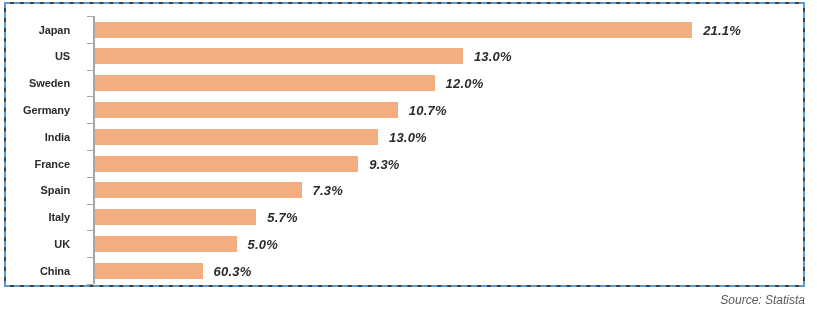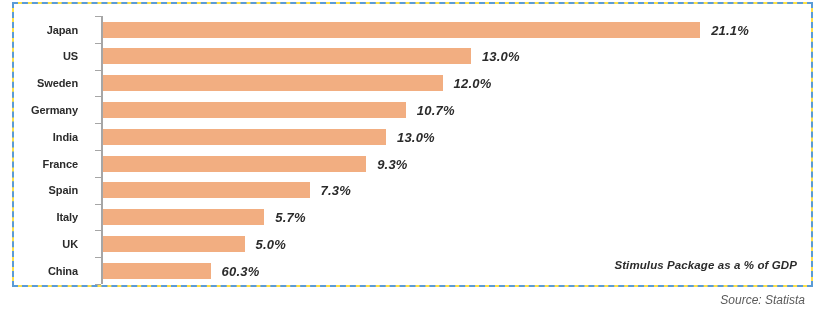--- a/index.html
+++ b/index.html
@@ -11,27 +11,27 @@
     width: 817px;
     height: 314px;
     font-family: "Liberation Sans", sans-serif;
     position: relative;
     overflow: hidden;
   }
 
   
   #chart-frame {
     position: absolute;
-    left: 12px;
+    left: 4px;
     top: 2px;
     width: 801px;
     height: 285px;
     box-sizing: border-box;
     border: 2px dashed #5b9bd5;
-    background: #fde047;
+    background: #404040;
   }
   #plot-surface {
     position: absolute;
     left: 0;
     top: 0;
     right: 0;
     bottom: 0;
     background: #ffffff;
   }
 
@@ -180,17 +180,16 @@
           <div class="bar" style="width: 141.5px; background: rgb(242, 174, 129);"></div>
           <div class="bar-value" style="left: 241.5px; text-align: right;">5.0%</div>
         </div>
         <div class="bar-row" style="top: 253.2px;">
           <div class="cat-label">China</div>
           <div class="bar" style="width: 107.54px; background: rgb(242, 174, 129);"></div>
           <div class="bar-value" style="left: 207.54px;">60.3%</div>
         </div>
       </div>
 
-    <div id="chart-annotation">Stimulus Package as a % of GDP</div>
   </div>
 </div>
 
 <div id="source-note">Source: Statista</div>
 
 </body></html>

